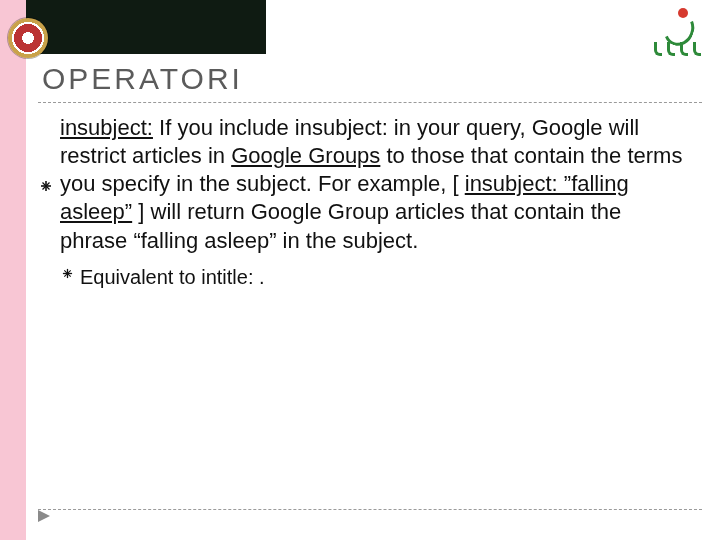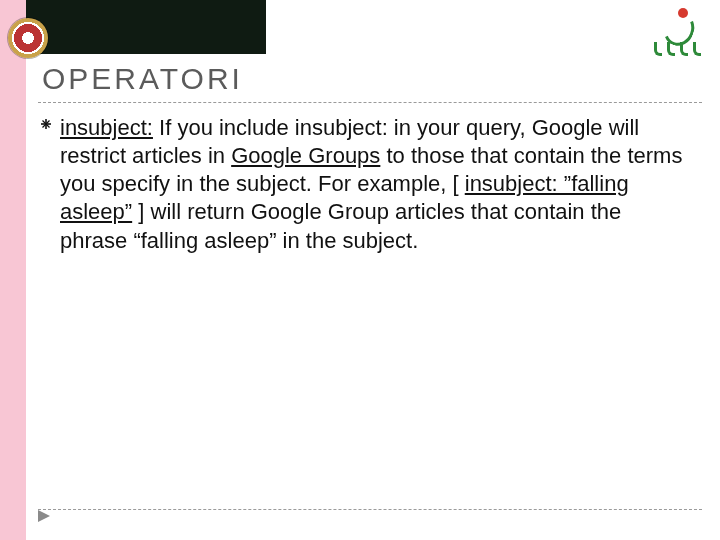--- a/index.html
+++ b/index.html
@@ -83,21 +83,21 @@
   }
   .content {
     position: absolute;
     left: 40px; right: 30px; top: 114px;
     font-size: 22px;
     line-height: 1.28;
     color: #111;
   }
   .bullet-row {
     display: flex;
-    align-items: flex-start;
+    align-items: center;
   }
   .bullet {
     flex: 0 0 20px;
     padding-top: 4px;
   }
   .bullet svg { display: block; }
   .text { flex: 1; }
   .u { text-decoration: underline; }
   .sub {
     margin-top: 10px;
@@ -142,20 +142,31 @@
     <div class="bullet">
       <svg width="12" height="12" viewBox="0 0 12 12">
         <line x1="6" y1="1" x2="6" y2="11" stroke="#111" stroke-width="1.6"></line>
         <line x1="1" y1="6" x2="11" y2="6" stroke="#111" stroke-width="1.6"></line>
         <line x1="2.5" y1="2.5" x2="9.5" y2="9.5" stroke="#111" stroke-width="1.2"></line>
         <line x1="9.5" y1="2.5" x2="2.5" y2="9.5" stroke="#111" stroke-width="1.2"></line>
       </svg>
     </div>
     <div class="text" id="body-text"><span class="u">insubject:</span><span> If you include insubject: in your query, Google will restrict articles in </span><span class="u">Google Groups</span><span> to those that contain the terms you specify in the subject. For example, [ </span><span class="u">insubject: ”falling asleep”</span><span> ] will return Google Group articles that contain the phrase “falling asleep” in the subject.</span></div>
   </div>
+  <div class="sub">
+    <div class="bullet">
+      <svg width="11" height="11" viewBox="0 0 12 12">
+        <line x1="6" y1="1" x2="6" y2="11" stroke="#111" stroke-width="1.4"></line>
+        <line x1="1" y1="6" x2="11" y2="6" stroke="#111" stroke-width="1.4"></line>
+        <line x1="2.5" y1="2.5" x2="9.5" y2="9.5" stroke="#111" stroke-width="1.1"></line>
+        <line x1="9.5" y1="2.5" x2="2.5" y2="9.5" stroke="#111" stroke-width="1.1"></line>
+      </svg>
+    </div>
+    <div>Equivalent to intitle: .</div>
+  </div>
 </div>
 
 <div class="hr-dash-bottom"></div>
 <div class="footer-arrow">
   <svg width="14" height="12" viewBox="0 0 14 12">
     <polygon points="0,0 0,12 12,6" fill="#8a8a8a"></polygon>
   </svg>
 </div>
 
 </body></html>

